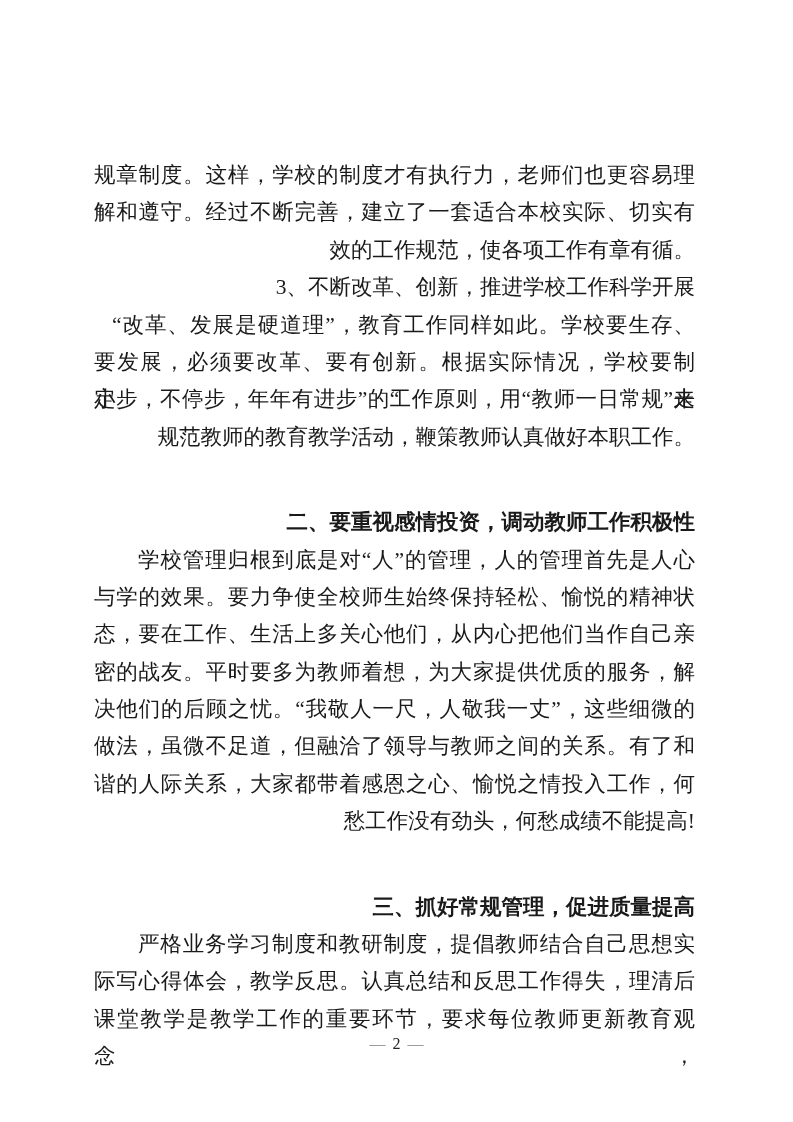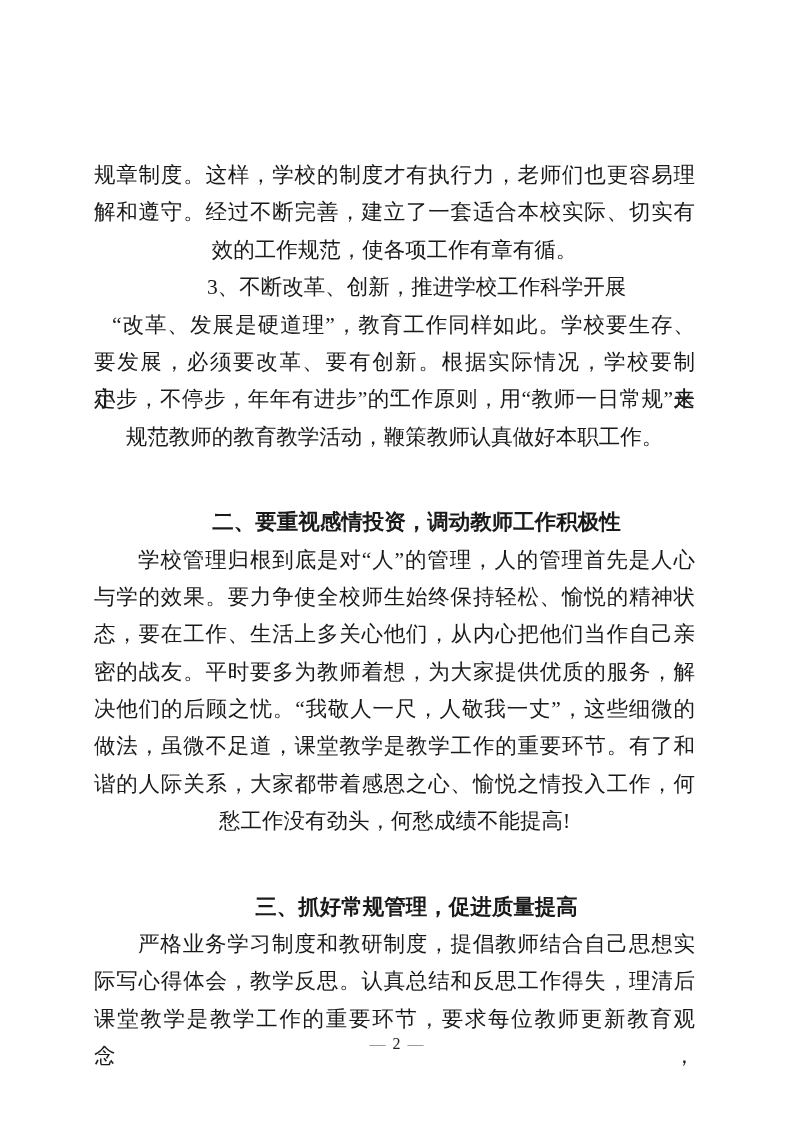--- a/index.html
+++ b/index.html
@@ -20,21 +20,21 @@
     position: absolute;
     left: 94px;
     top: 157px;
     width: 601px;
     font-size: 21.5px;
   }
   .line {
     height: 37.4px;
     line-height: 37.4px;
     overflow: visible;
-    text-align: center;
+    text-align: right;
   }
   
   .jf {
     text-align: justify;
     text-align-last: justify;
   }
   
   .i2 { text-indent: 44px; }
   
   .iq { text-indent: 18px; }
@@ -71,21 +71,21 @@
     <div class="line iq jf">“改革、发展是硬道理”，教育工作同样如此。学校要生存、</div>
     <div class="line jf">要发展，必须要改革、要有创新。根据实际情况，学校要制定“走</div>
     <div class="line jf">小步，不停步，年年有进步”的工作原则，用“教师一日常规”来</div>
     <div class="line">规范教师的教育教学活动，鞭策教师认真做好本职工作。</div>
     <div class="line i2 b">二、要重视感情投资，调动教师工作积极性</div>
     <div class="line i2 jf">学校管理归根到底是对“人”的管理，人的管理首先是人心</div>
     <div class="line jf">与学的效果。要力争使全校师生始终保持轻松、愉悦的精神状</div>
     <div class="line jf">态，要在工作、生活上多关心他们，从内心把他们当作自己亲</div>
     <div class="line jf">密的战友。平时要多为教师着想，为大家提供优质的服务，解</div>
     <div class="line jf">决他们的后顾之忧。“我敬人一尺，人敬我一丈”，这些细微的</div>
-    <div class="line jf">做法，虽微不足道，课堂教学是教学工作的重要环节。有了和</div>
+    <div class="line jf">做法，虽微不足道，但融洽了领导与教师之间的关系。有了和</div>
     <div class="line jf">谐的人际关系，大家都带着感恩之心、愉悦之情投入工作，何</div>
     <div class="line">愁工作没有劲头，何愁成绩不能提高!</div>
     <div class="line i2 b">三、抓好常规管理，促进质量提高</div>
     <div class="line i2 jf">严格业务学习制度和教研制度，提倡教师结合自己思想实</div>
     <div class="line jf">际写心得体会，教学反思。认真总结和反思工作得失，理清后</div>
     <div class="line jf">课堂教学是教学工作的重要环节，要求每位教师更新教育观念，</div>
   </div>
 
   <div class="footer">
     <span class="dash">—</span><span class="num">2</span><span class="dash">—</span>

